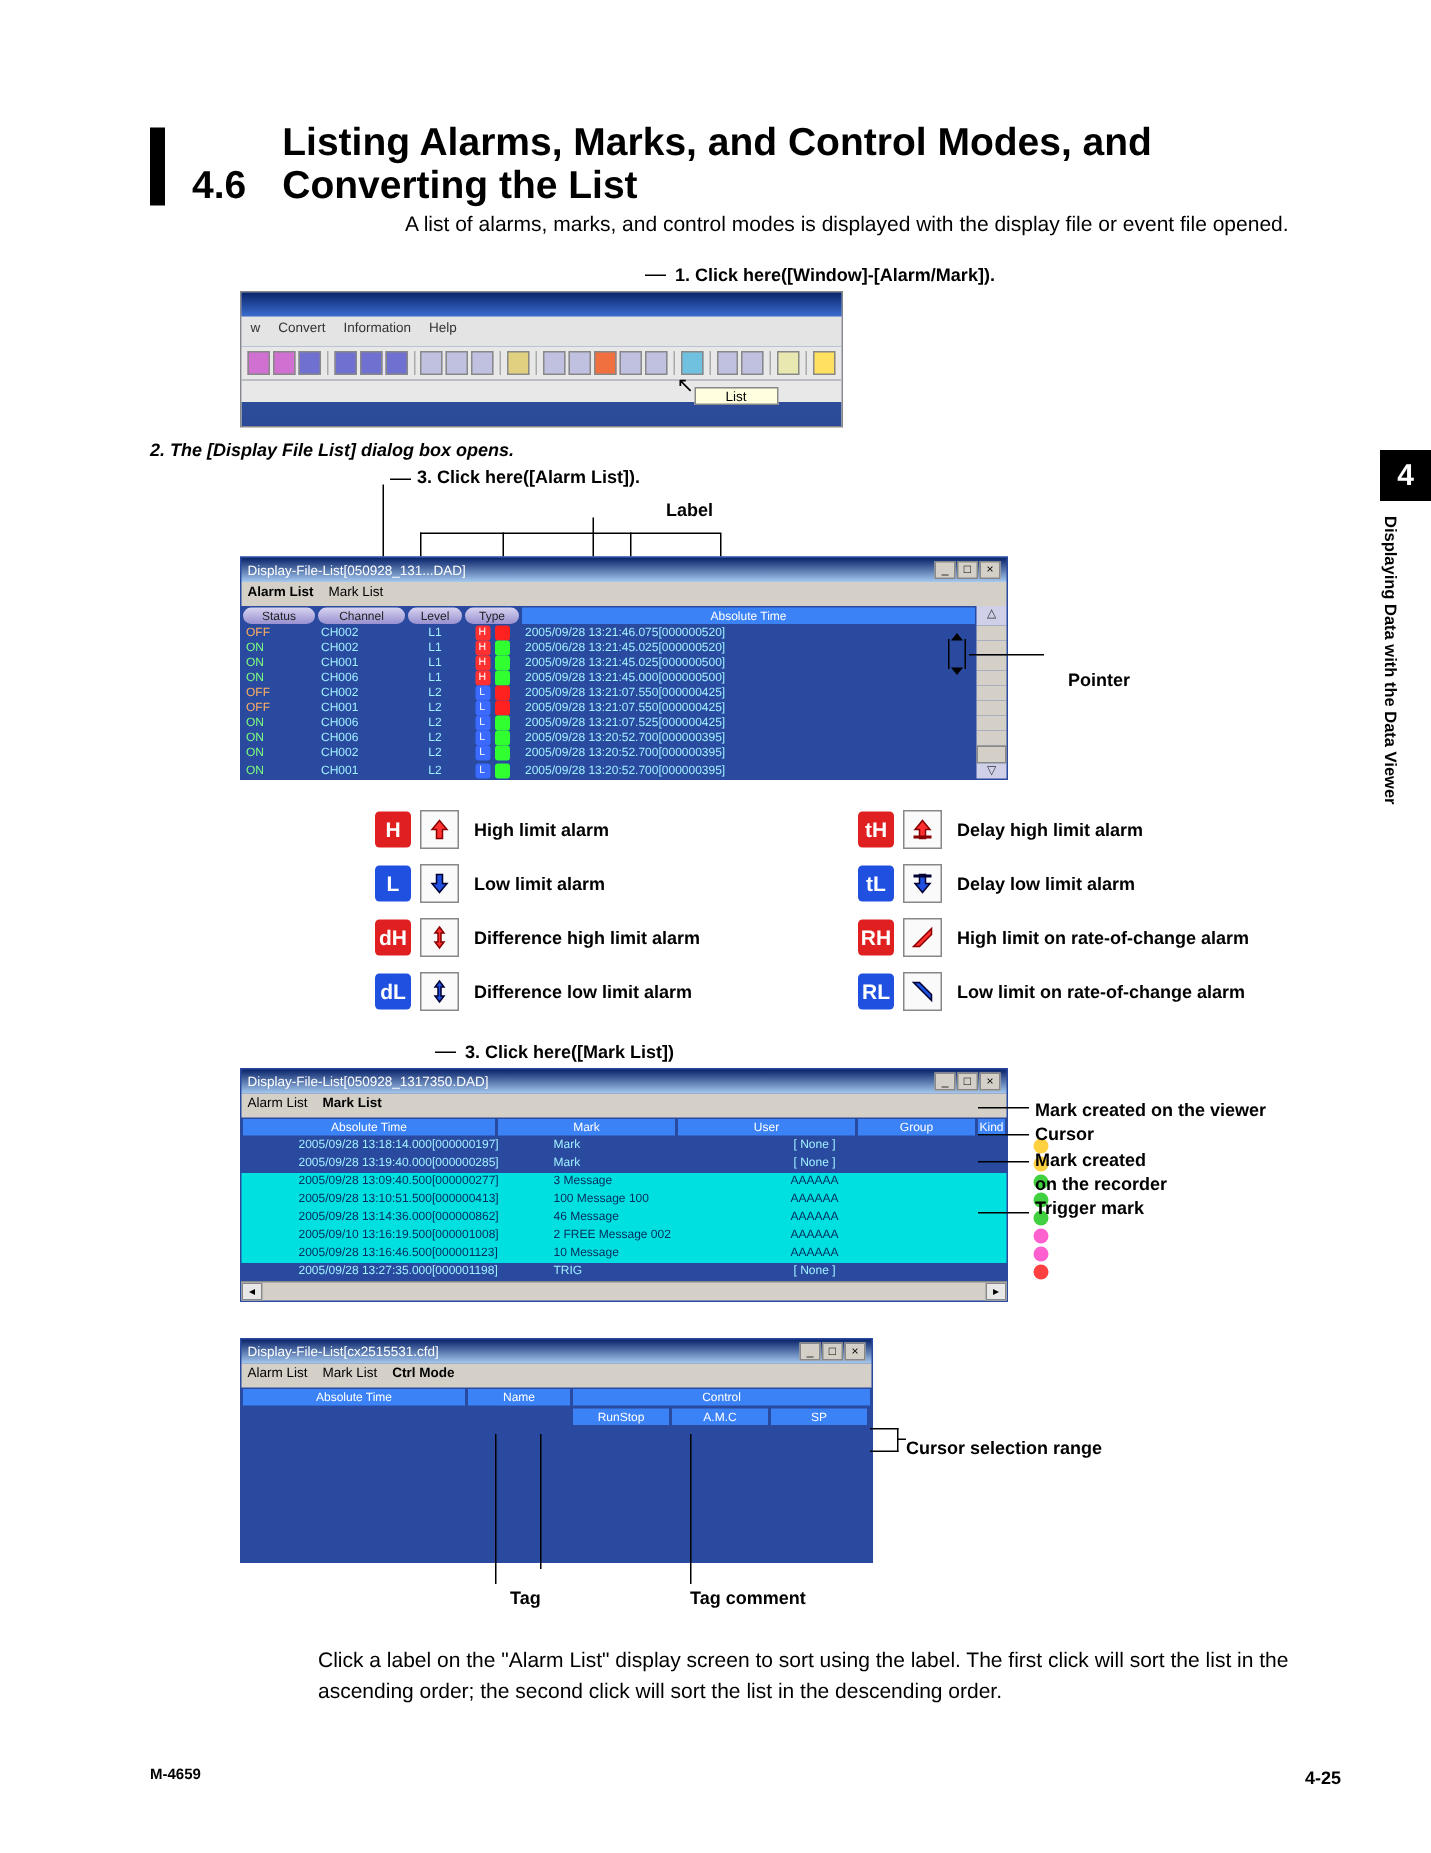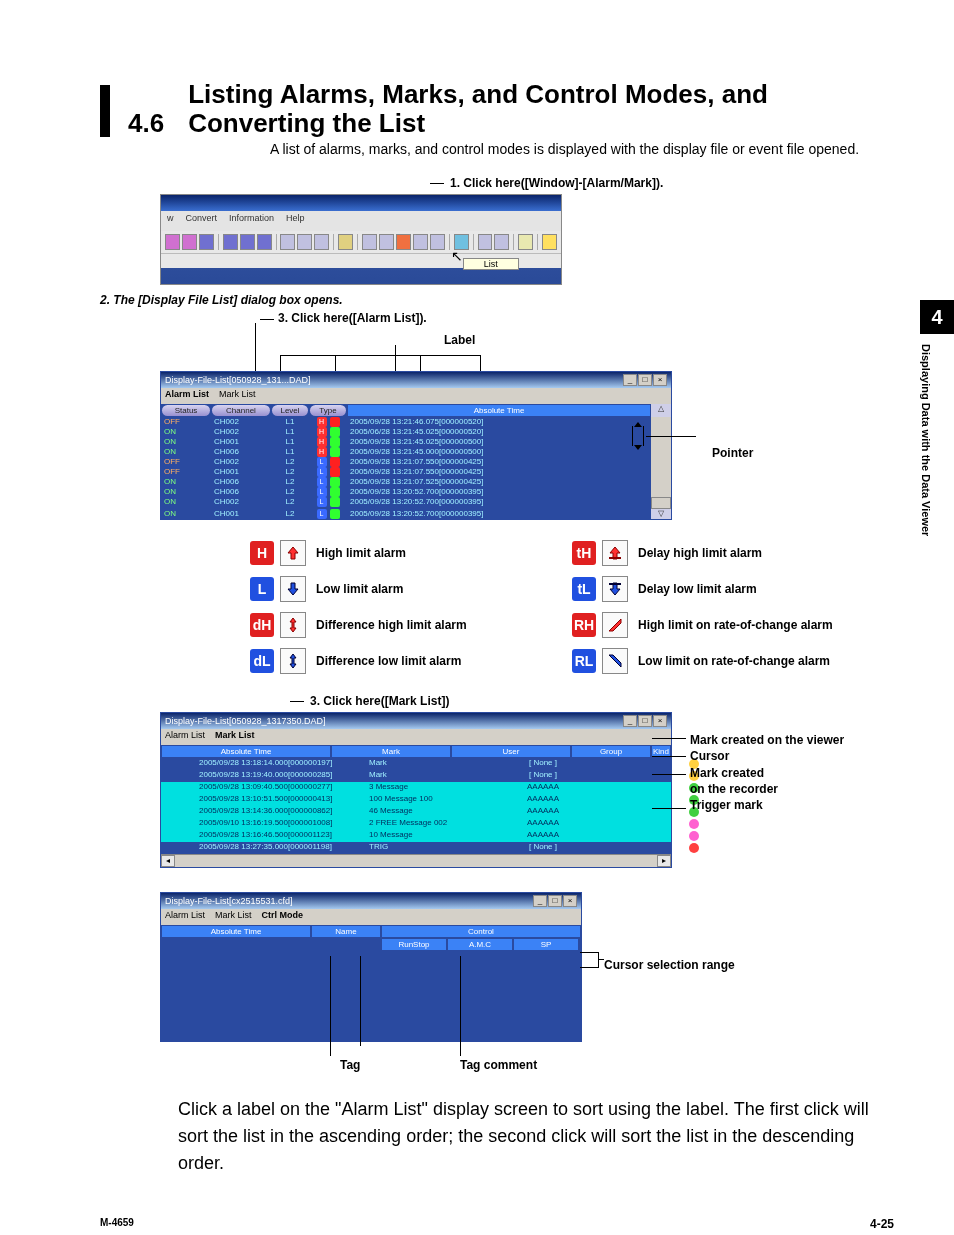--- a/index.html
+++ b/index.html
@@ -38,22 +38,22 @@
     font-weight: bold;
     line-height: 1.1;
   }
   .body-text {
     margin-left: 170px;
     font-size: 14px;
     line-height: 1.5;
     margin-bottom: 16px;
   }
   .body-text-wide {
-    margin-left: 78px;
-    font-size: 18px;
+    margin-left: 112px;
+    font-size: 14px;
     line-height: 1.5;
     margin-top: 20px;
   }
 
   .side-tab {
     position: absolute;
     right: 0;
     top: 300px;
     width: 34px;
   }

